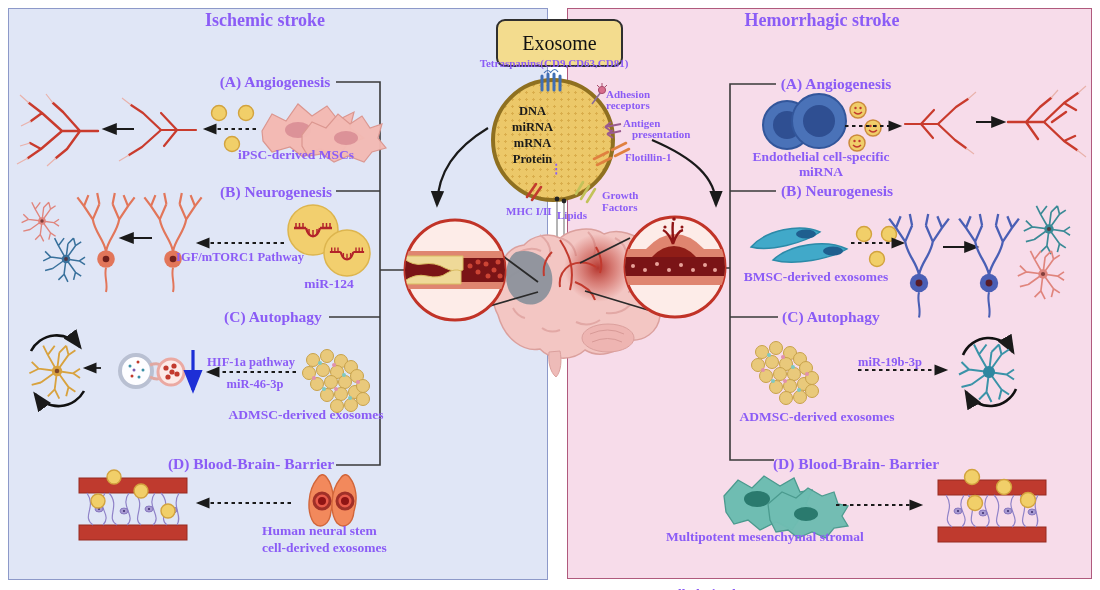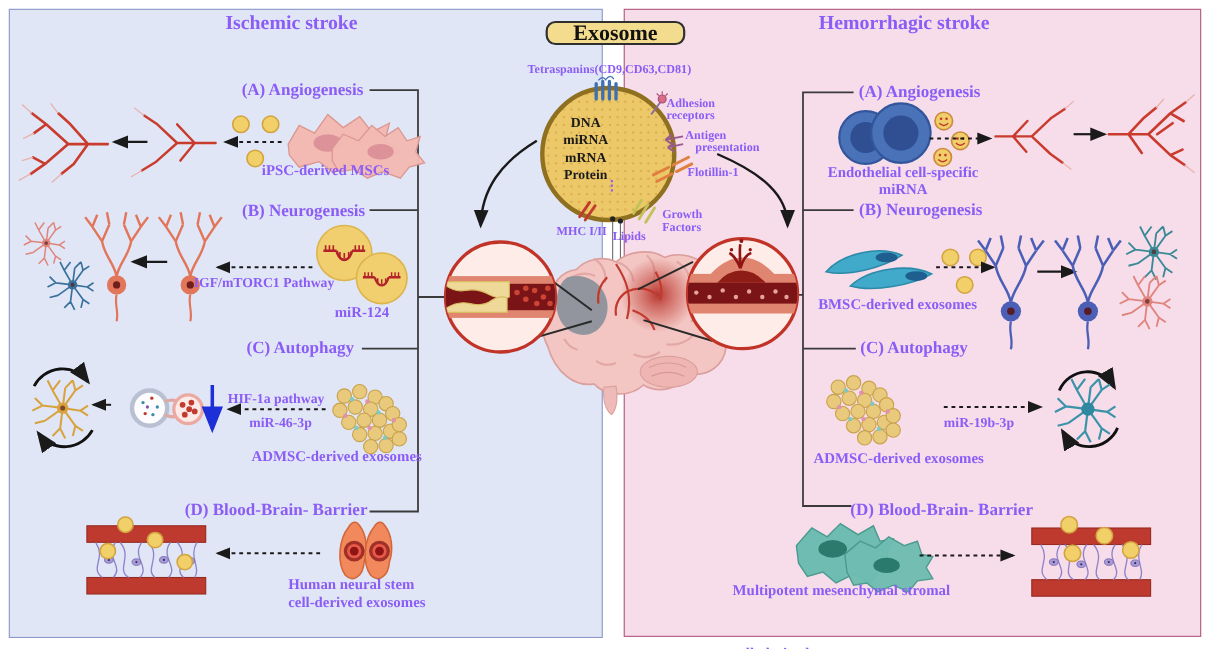--- a/index.html
+++ b/index.html
@@ -6,23 +6,23 @@
   .canvas{position:relative;width:1100px;height:590px;background:#fff;overflow:hidden;
           font-family:"Liberation Serif","DejaVu Serif",serif;}
   .panel{position:absolute;box-sizing:border-box;z-index:0;}
   .panel.left{left:8px;top:8px;width:540px;height:572px;background:#e0e6f6;border:1.6px solid #8d99c9;}
   .panel.right{left:567px;top:8px;width:525px;height:571px;background:#f7dcea;border:1.8px solid #b05a7d;}
   .art{position:absolute;left:0;top:0;z-index:2;pointer-events:none;}
   .exo-circle{position:absolute;left:491px;top:78px;width:124px;height:124px;border-radius:50%;
       background-color:#ecc869;
       background-image:radial-gradient(#d9ad4b 1px, rgba(0,0,0,0) 1.4px);background-size:7px 7px;
       border:4px solid #8f7020;z-index:1;box-sizing:border-box;}
-  .exo-box{position:absolute;left:496px;top:19px;width:127px;height:22px;background:#f3dc8e;
+  .exo-box{position:absolute;left:496px;top:19px;width:127px;height:48px;background:#f3dc8e;
       border:2.5px solid #2f2f2f;border-radius:9px;display:flex;align-items:center;justify-content:center;
-      font-size:20px;font-weight:700;color:#111;z-index:3;box-sizing:border-box;}
+      font-size:20px;font-weight:400;color:#111;z-index:3;box-sizing:border-box;}
   .exo-rows{position:absolute;left:512px;top:100px;z-index:3;}
   .exo-row{display:flex;align-items:center;gap:4px;height:16px;flex-direction:column;}
   .exo-row span{font-size:12.5px;font-weight:700;color:#1b1b1b;white-space:nowrap;}
   .t{position:absolute;font-weight:700;color:#8b5cf6;white-space:nowrap;z-index:3;}
   .ctr{transform:translateX(-50%);}
   .title{font-size:18px;}
   .sec{font-size:15.5px;}
   .cap{font-size:13.5px;}
   .small{font-size:12.5px;}
   .tiny{font-size:11px;}
@@ -466,19 +466,19 @@
   <div class="t sec ctr" style="left:251px;top:455px;">(D) Blood-Brain- Barrier</div>
   <div class="t cap" style="left:262px;top:523px;">Human neural stem</div>
   <div class="t cap" style="left:262px;top:540px;">cell-derived exosomes</div>
 
   <div class="t sec ctr" style="left:836px;top:75px;">(A) Angiogenesis</div>
   <div class="t cap ctr" style="left:821px;top:149px;">Endothelial cell-specific</div>
   <div class="t cap ctr" style="left:821px;top:164px;">miRNA</div>
   <div class="t sec ctr" style="left:837px;top:182px;">(B) Neurogenesis</div>
   <div class="t cap ctr" style="left:816px;top:269px;">BMSC-derived exosomes</div>
   <div class="t sec ctr" style="left:831px;top:308px;">(C) Autophagy</div>
-  <div class="t small ctr" style="left:890px;top:377px;">miR-19b-3p</div>
+  <div class="t small ctr" style="left:890px;top:355px;">miR-19b-3p</div>
   <div class="t cap ctr" style="left:817px;top:409px;">ADMSC-derived exosomes</div>
   <div class="t sec ctr" style="left:856px;top:455px;">(D) Blood-Brain- Barrier</div>
   <div class="t cap" style="left:666px;top:529px;">Multipotent mesenchymal stromal</div>
   <div class="t cap" style="left:666px;top:546px;margin-top:40px;">cell–derived exosomes</div>
 
 </div>
 
 </body></html>

